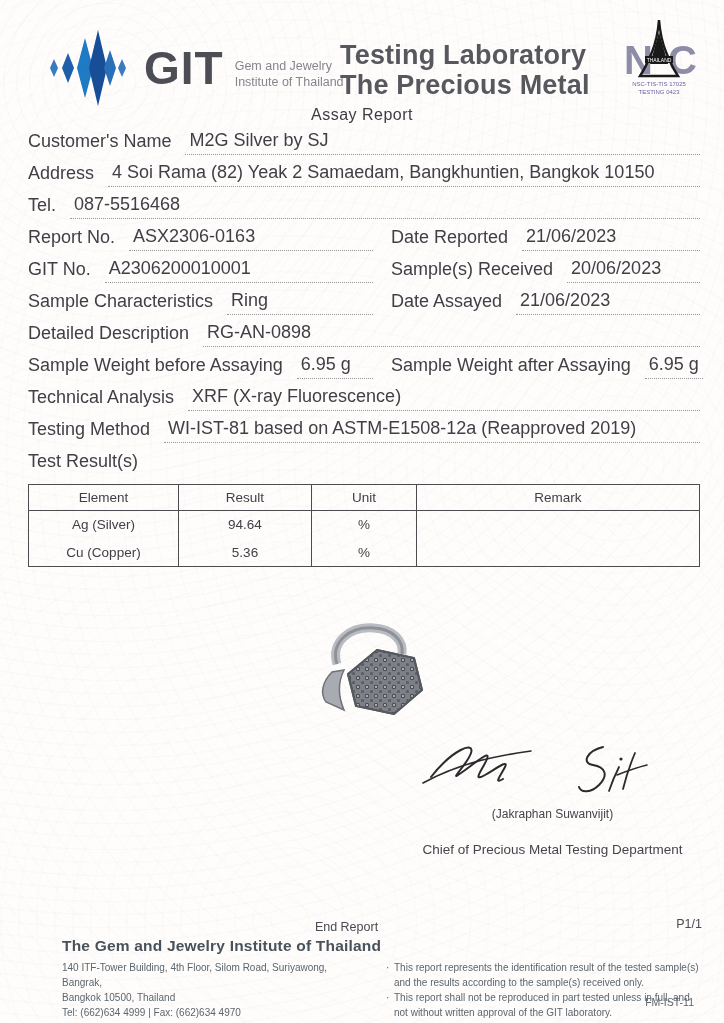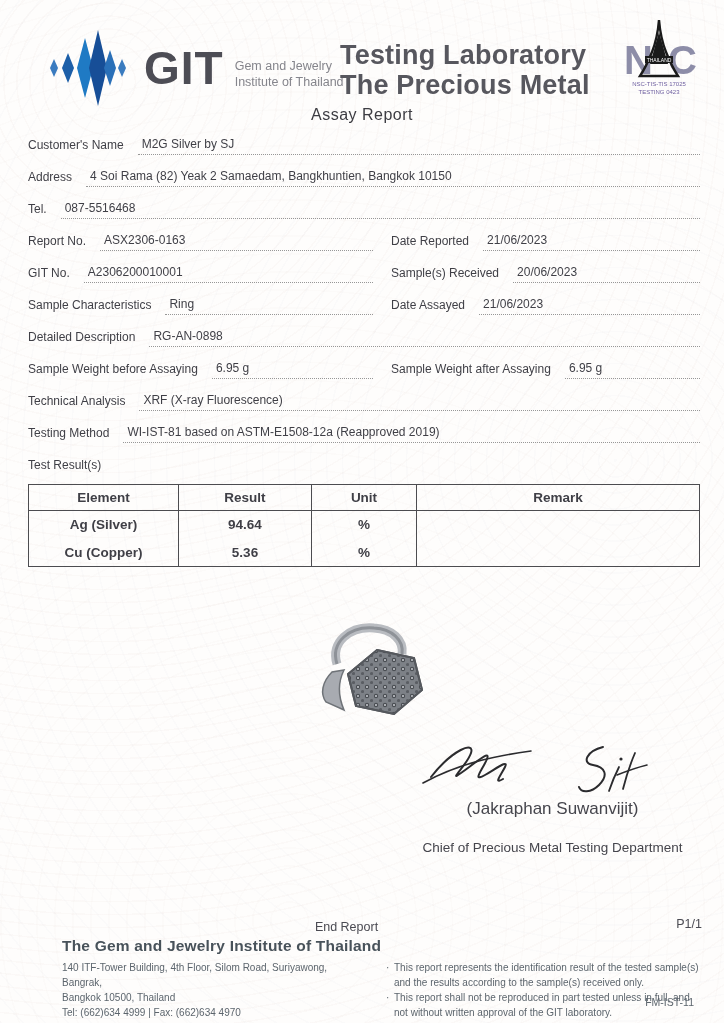--- a/index.html
+++ b/index.html
@@ -20,40 +20,40 @@
   
   .hdr-logo { position:absolute; left:44px; top:26px; display:flex; align-items:center; }
   .hdr-logo .diamonds { width:86px; height:84px; }
   .git-acronym { font-size:46px; font-weight:bold; color:#4d4d55; letter-spacing:1px; margin-left:14px; line-height:1; }
   .git-tagline { font-size:12.5px; color:#85858c; margin-left:11px; line-height:1.3; margin-top:12px; }
   .lab-title { position:absolute; left:340px; top:40px; font-size:27px; font-weight:bold; color:#57575e; line-height:1.12; letter-spacing:0.2px; }
   .acc-logo { position:absolute; left:616px; top:16px; width:86px; height:86px; }
   .report-title { position:absolute; top:106px; left:0; width:724px; text-align:center; font-size:16px; color:#3c3c42; letter-spacing:0.5px; }
   
   .fields { position:absolute; left:28px; top:132px; width:672px; }
-  .frow { display:flex; align-items:flex-end; height:23px; margin-bottom:9px; font-size:12px; }
+  .frow { display:flex; align-items:flex-end; height:23px; margin-bottom:9px; font-size:18px; }
   .frow .lbl { flex:none; padding-right:14px; padding-bottom:3px; white-space:nowrap; }
   .frow .val { flex:1; border-bottom:1.5px dotted #979797; padding:0 4px 3px 4px; white-space:nowrap; }
   .frow .half-l { flex:none; width:345px; display:flex; align-items:flex-end; margin-right:18px; }
   .frow .half-r { flex:1; display:flex; align-items:flex-end; }
   
   .results-table { width:672px; border-collapse:collapse; border:1.6px solid #4c4c50; margin-top:5px; }
   .results-table th, .results-table td {
-    border-left:1.2px solid #4c4c50; text-align:center; font-weight:bold;
+    border-left:1.2px solid #4c4c50; text-align:center; font-weight:normal;
     font-size:13.5px; color:#3f3f46; padding:5px 4px;
   }
   .results-table th:first-child, .results-table td:first-child { border-left:none; }
   .results-table thead th { border-bottom:1.2px solid #4c4c50; height:26px; }
   .results-table td { height:28px; }
   .col-element { width:150px; } .col-result { width:133px; } .col-unit { width:105px; }
   
   .ring-photo { position:absolute; left:292px; top:612px; width:170px; height:112px; }
   .sig-block { position:absolute; left:400px; top:733px; width:305px; text-align:center; }
   .sig-svg { width:280px; height:66px; display:block; margin:0 auto; }
-  .sig-name { font-size:17px; margin-top:0; color:#45454c; }
+  .sig-name { font-size:12px; margin-top:8px; color:#45454c; }
   .sig-title { font-size:13.5px; margin-top:21px; color:#45454c; }
   
   .end-report { position:absolute; top:920px; left:0; width:693px; text-align:center; font-size:12.5px; color:#4a4a52; }
   .page-num { position:absolute; top:917px; right:22px; font-size:12.5px; color:#4a4a52; }
   .ft-institute { position:absolute; left:62px; top:937px; font-size:15.5px; font-weight:bold; color:#48525a; letter-spacing:0.2px; }
   .ft-address { position:absolute; left:62px; top:960px; width:300px; font-size:10px; color:#5c656d; line-height:1.5; }
   .ft-notes { position:absolute; left:386px; top:960px; width:316px; font-size:10px; color:#5c656d; line-height:1.5; }
   .ft-notes .note { display:flex; }
   .ft-notes .bullet { flex:none; width:8px; }
   .form-code { position:absolute; right:30px; top:996px; font-size:10.5px; color:#5c656d; }

